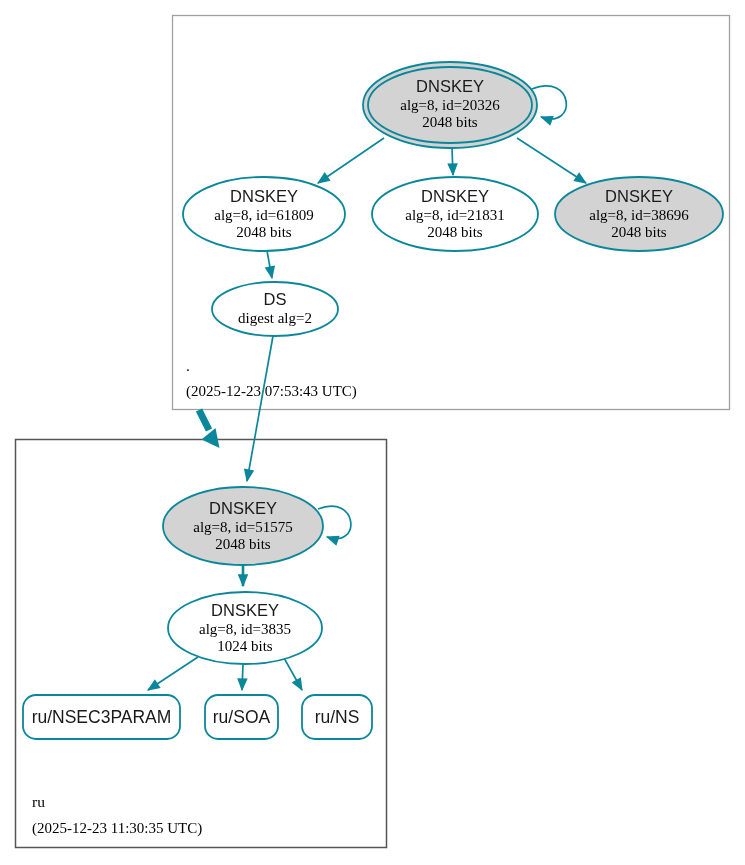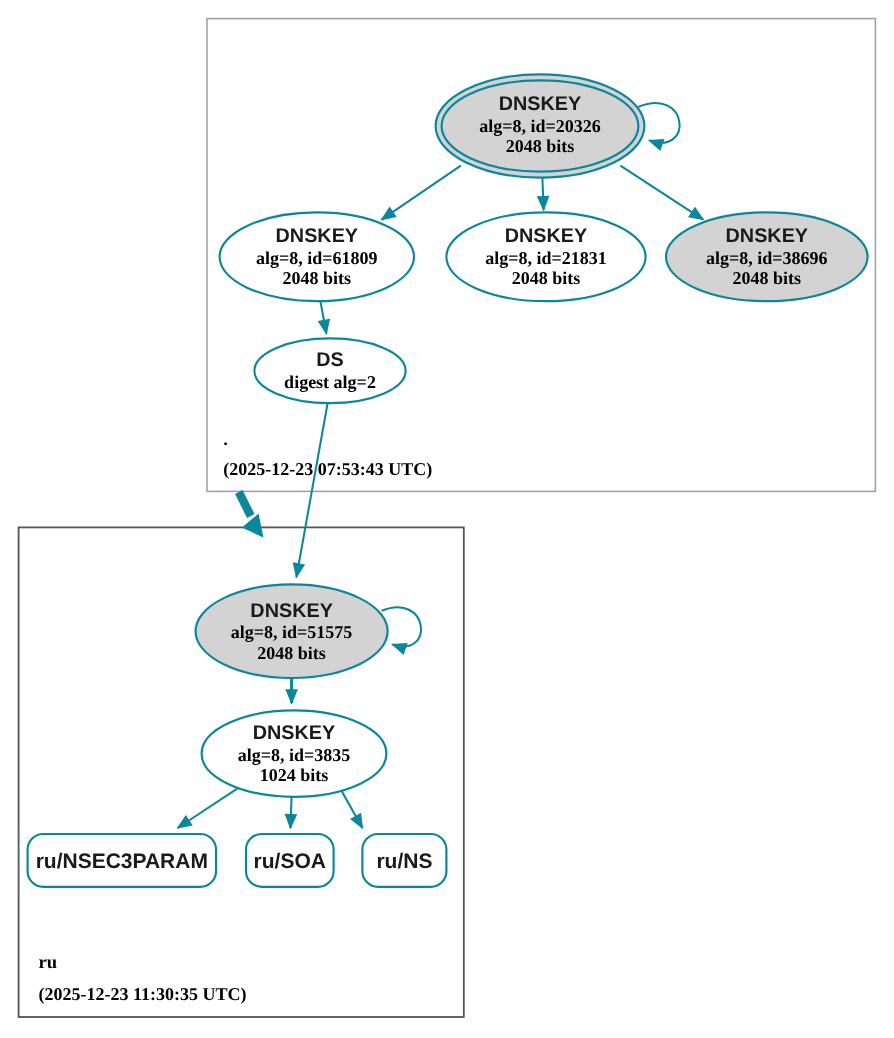--- a/index.html
+++ b/index.html
@@ -1,16 +1,16 @@
 <!DOCTYPE html>
 <html><head>
 <meta charset="utf-8">
 <style>
   html,body{margin:0;padding:0;background:#ffffff;}
-  .stage{position:relative;width:745px;height:865px;background:#ffffff;overflow:hidden;font-weight:bold;}
+  .stage{position:relative;width:745px;height:865px;background:#ffffff;overflow:hidden;}
   svg{display:block;}
   text{fill:#000000;}
   .node-title{font-family:"Liberation Sans", sans-serif;font-size:16.5px;fill:#1a1a1a;}
   .node-detail{font-family:"Liberation Serif", serif;font-size:15px;}
   .rrset-label{font-family:"Liberation Sans", sans-serif;font-size:17.5px;fill:#1a1a1a;}
   .zone-label{font-family:"Liberation Serif", serif;font-size:15.5px;}
   .zone-ts{font-family:"Liberation Serif", serif;font-size:15px;}
   .edge{stroke:#0a879a;stroke-width:1.7;fill:none;}
   .edge-thick{stroke:#0a879a;stroke-width:2.6;fill:none;}
   .node-stroke{stroke:#0a879a;stroke-width:1.8;}

